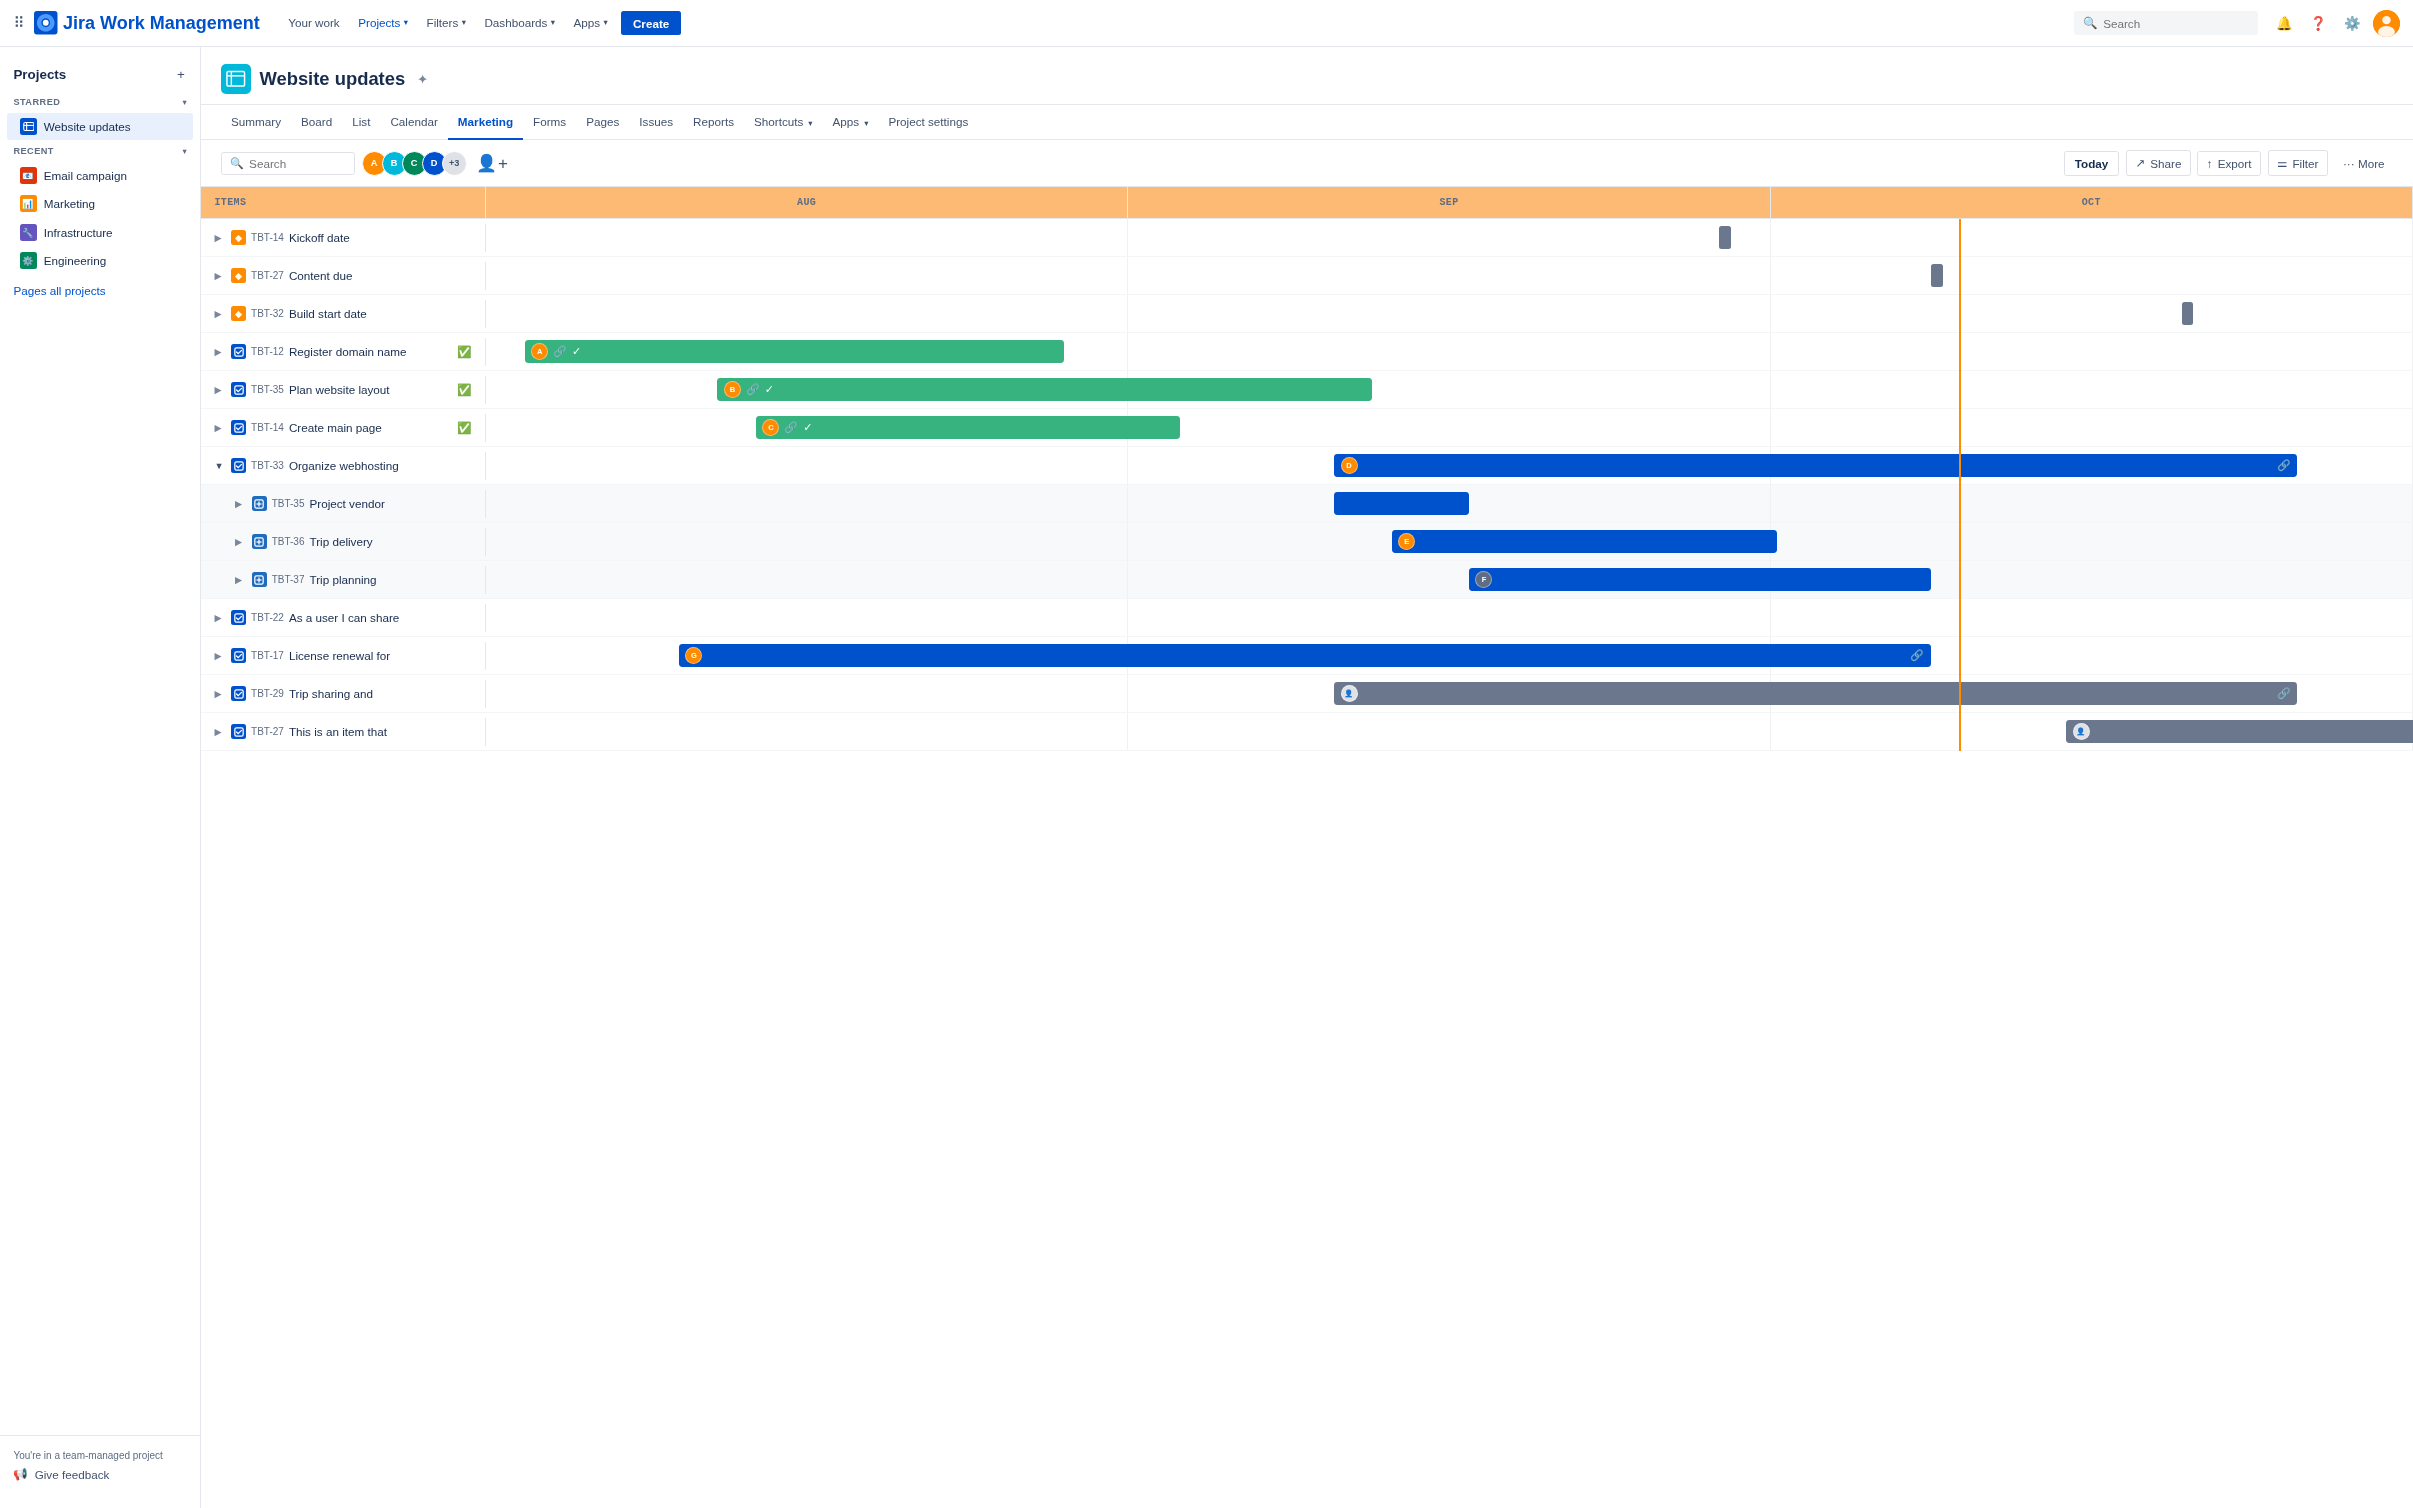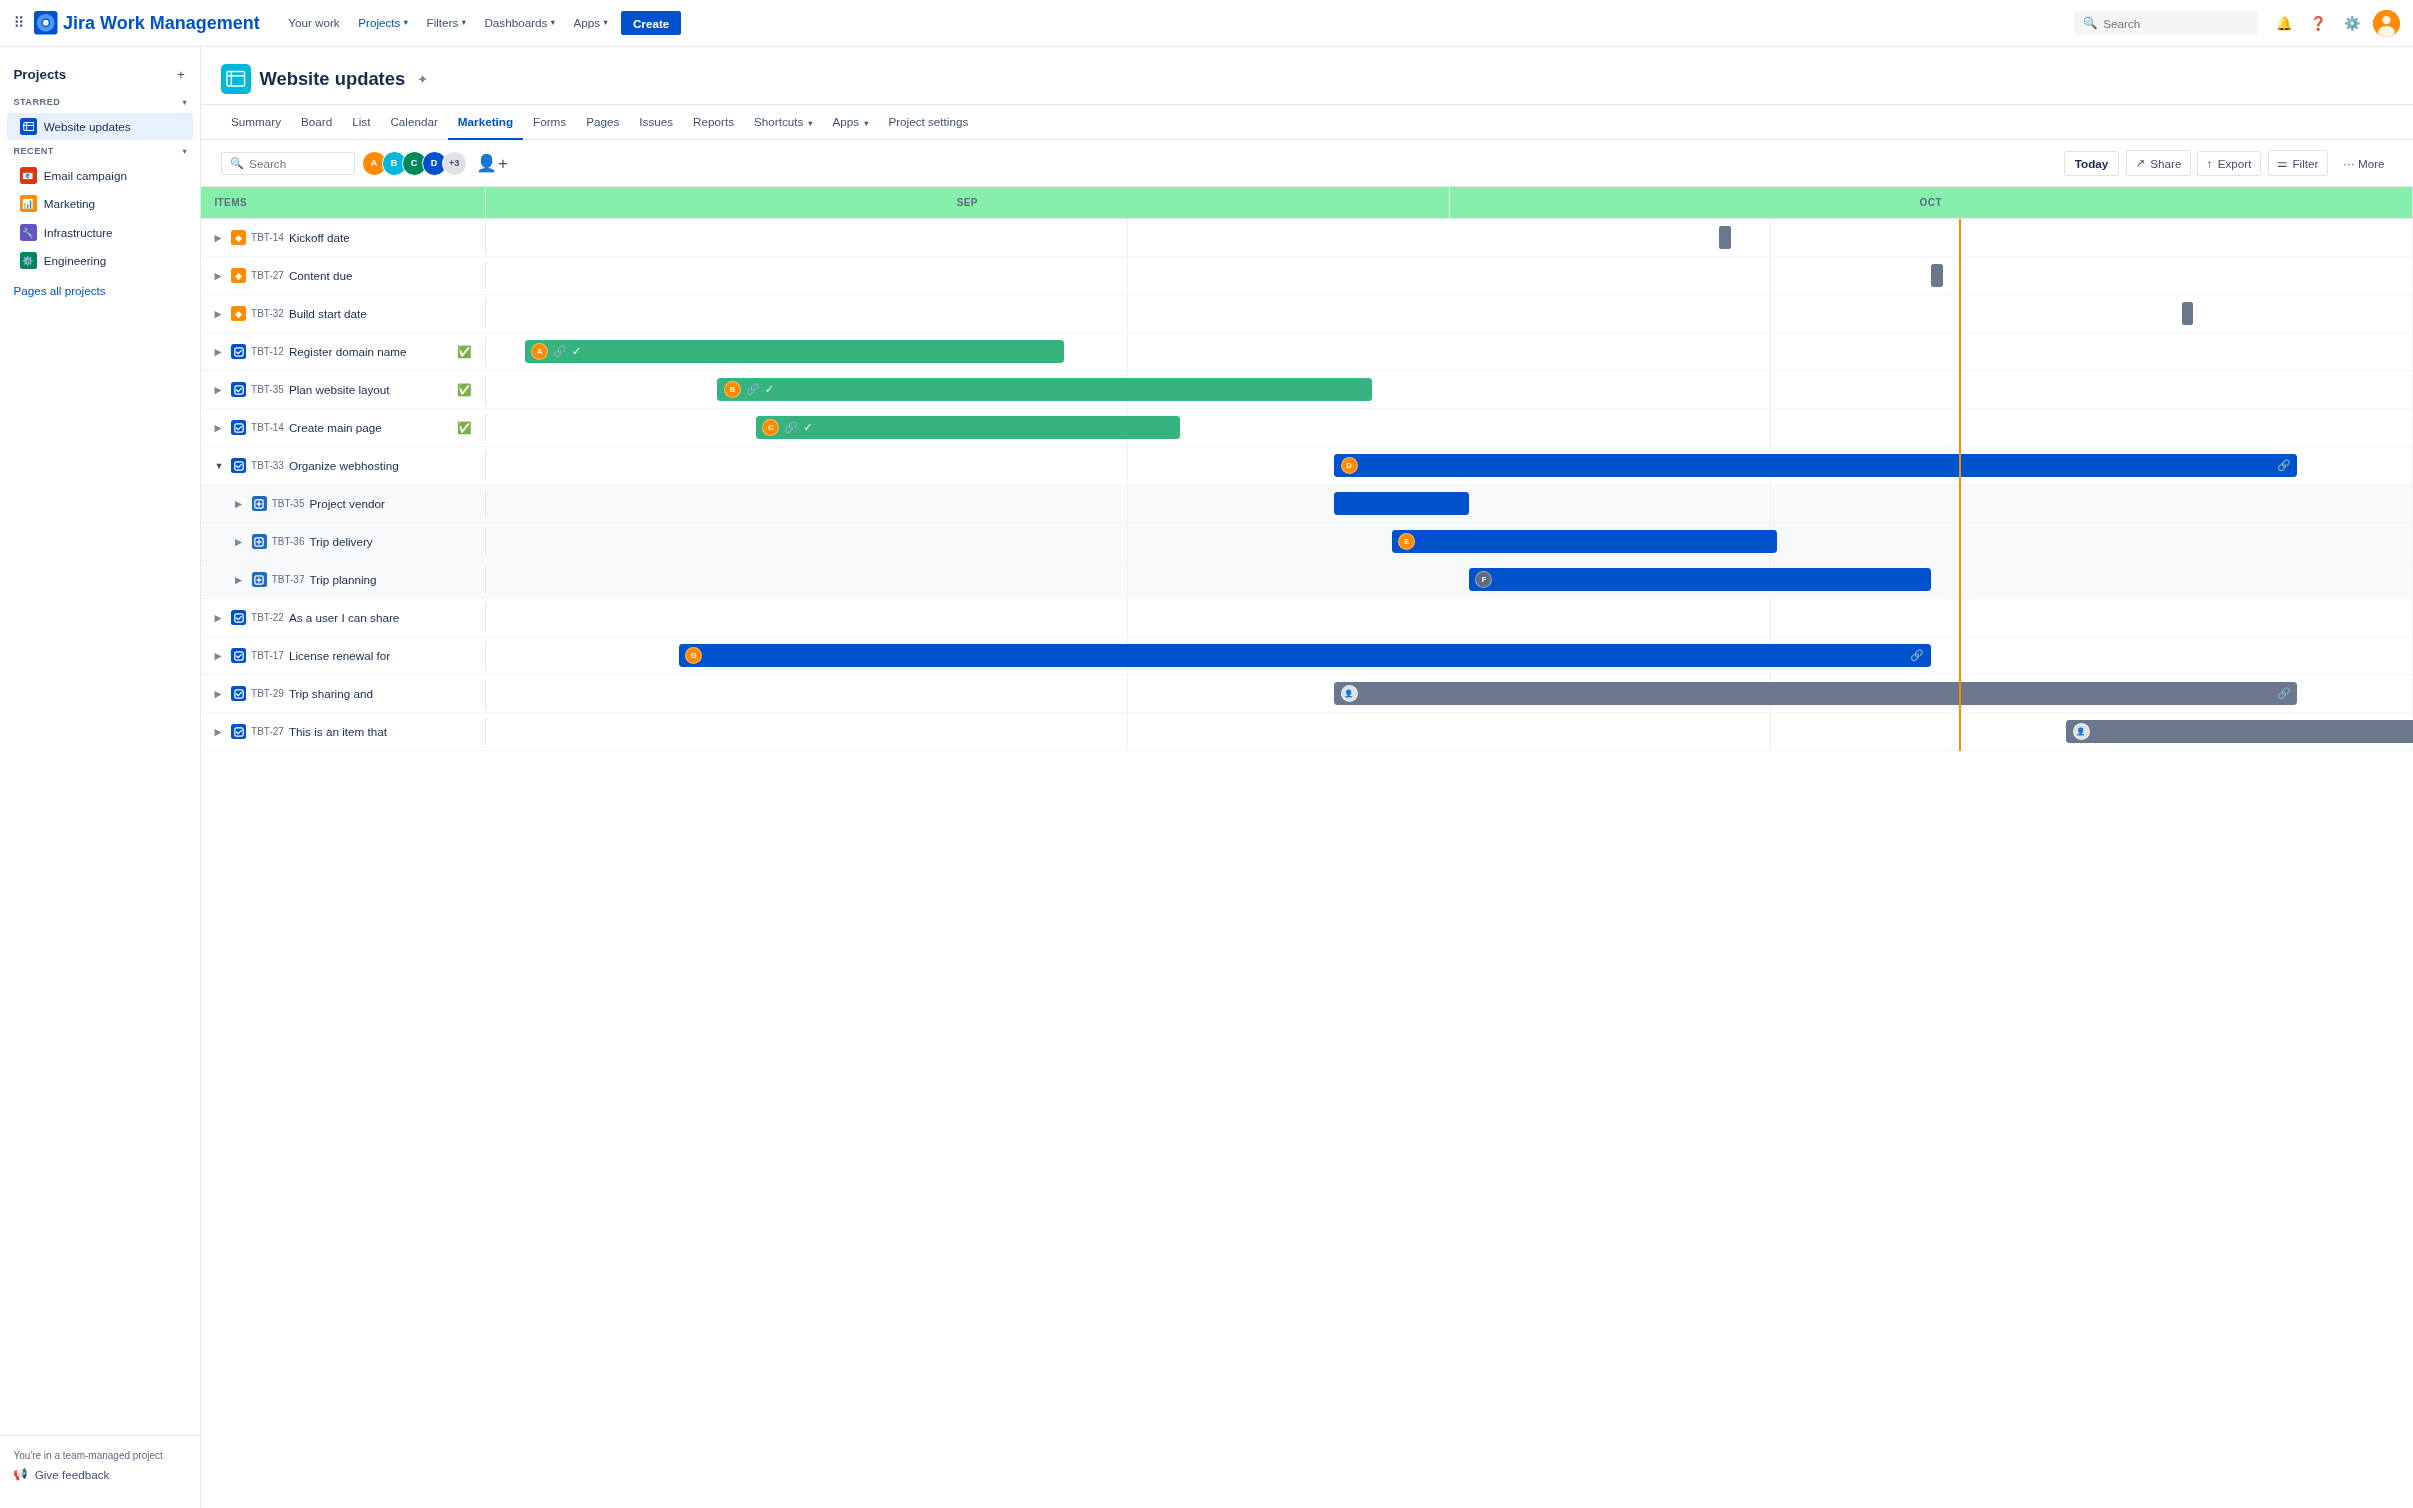--- a/index.html
+++ b/index.html
@@ -149,21 +149,21 @@
       cursor: pointer; font-size: 11.7px; color: #42526e;
     }
 
     
     .timeline-container { flex: 1; overflow: auto; position: relative; }
     .timeline-table { display: flex; flex-direction: column; min-height: 100%; }
 
     
     .timeline-header {
       display: flex; position: sticky; top: 0; z-index: 10;
-      background: #86efac; border-bottom: 0.8px solid #e4e7eb;
+      background: #fdba74; border-bottom: 0.8px solid #e4e7eb; font-family: Liberation Mono, monospace;
     }
     .timeline-items-col { width: 285px; min-width: 285px; border-right: 0.8px solid #e4e7eb; padding: 10px 13.4px; font-size: 10px; font-weight: 600; color: #5e6c84; text-transform: uppercase; letter-spacing: 0.04em; }
     .timeline-month-col { flex: 1; text-align: center; border-right: 0.8px solid #e4e7eb; padding: 10px; font-size: 10px; font-weight: 600; color: #5e6c84; text-transform: uppercase; letter-spacing: 0.04em; }
 
     
     .timeline-body { position: relative; }
     .timeline-row {
       display: flex; align-items: center; border-bottom: 0.8px solid #f4f5f7; min-height: 37px;
       position: relative;
     }
@@ -389,20 +389,21 @@
         <span>···</span>
         <span>More</span>
       </div>
     </div>
 
     <div class="timeline-container">
       <div class="timeline-table">
 
         <div class="timeline-header">
           <div class="timeline-items-col">Items</div>
+          <div class="timeline-month-col">AUG</div>
           <div class="timeline-month-col">SEP</div>
           <div class="timeline-month-col">OCT</div>
         </div>
 
         <div class="timeline-body" style="position:relative">
 
           <div class="today-line" style="left: calc(285px + 66.6%)"></div>
 
           <div class="timeline-row">
             <div class="timeline-row-label">

